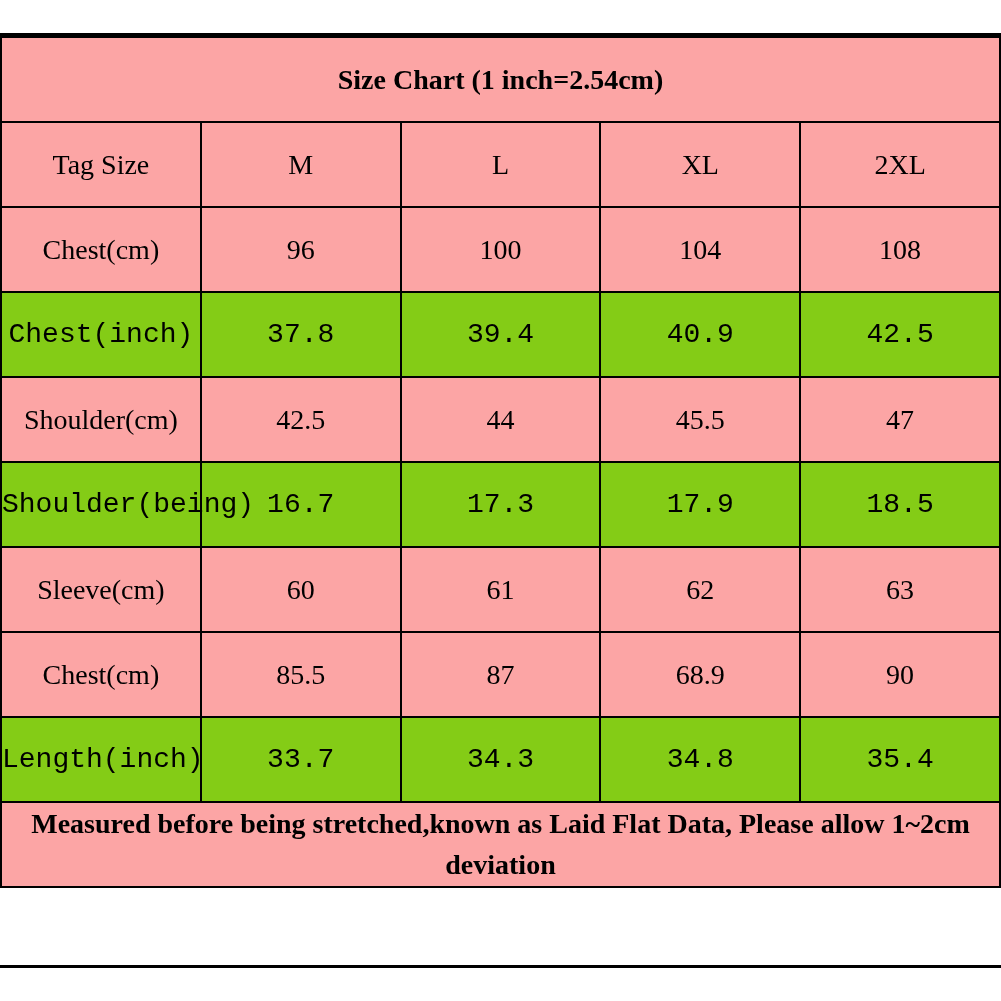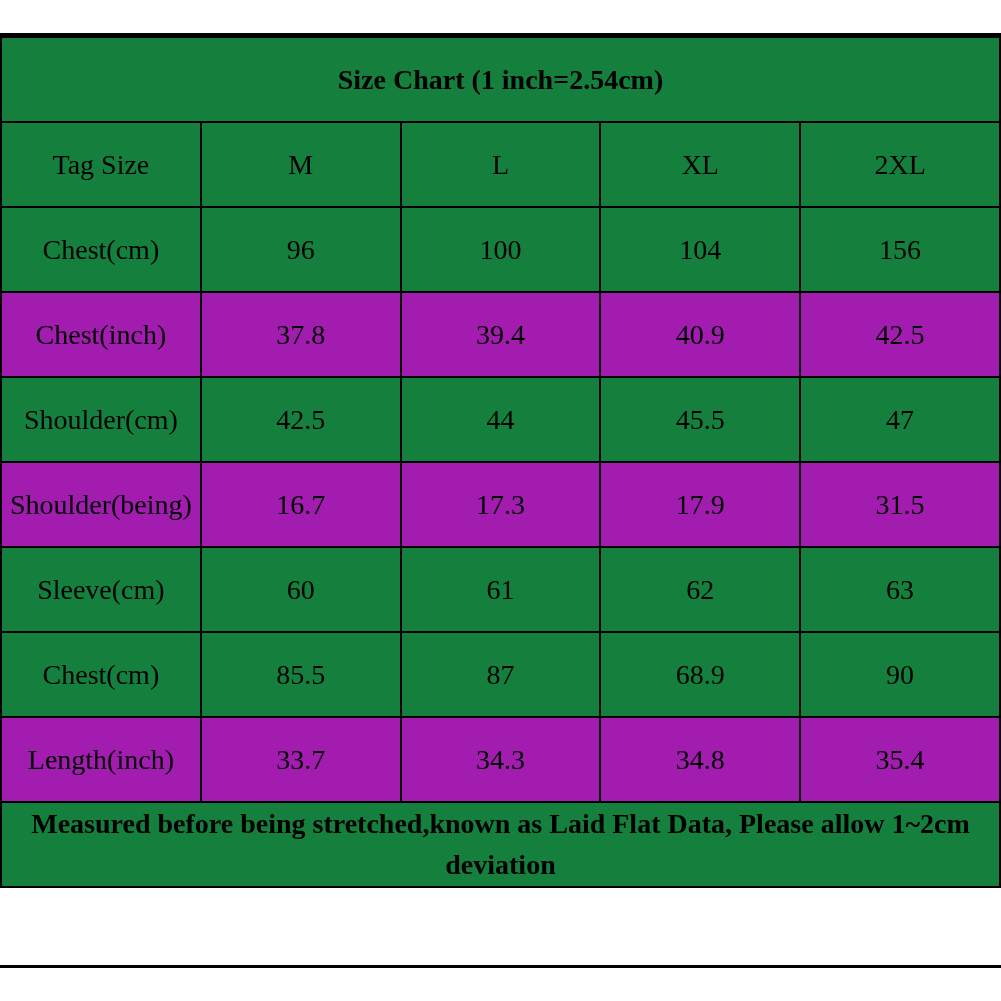--- a/index.html
+++ b/index.html
@@ -29,21 +29,21 @@
     table-layout: fixed;
   }
   table.size-chart td {
     border: 2px solid #000000;
     padding: 0;
     height: 83px;
     font-size: 28px;
     color: #000000;
     text-align: center;
     vertical-align: middle;
-    background: #15803d;
+    background: #fca5a5;
   }
   td.title-cell {
     background: #8c8681;
     font-weight: bold;
     font-size: 31px;
     height: 88px;
     border-left: none;
     border-right: none;
     border-top: none;
   }
@@ -54,21 +54,22 @@
   td.row-label {
     text-align: left;
     padding-left: 10px;
     font-size: 29px;
     border-left: none;
   }
   td.last-col {
     border-right: none;
   }
   tr.shaded td {
-    background: #a21caf;
+    background: #84cc16;
+    font-family: Liberation Mono, monospace;
   }
   td.footer-cell {
     background: #b3aeaa;
     font-weight: bold;
     font-size: 30px;
     height: 104px;
     line-height: 1.45;
     border-left: none;
     border-right: none;
     border-bottom: none;
@@ -91,21 +92,21 @@
         <td class="header-cell">L</td>
         <td class="header-cell">XL</td>
         <td class="header-cell last-col">2XL</td>
       </tr>
 
       <tr>
         <td class="row-label">Chest(cm)</td>
         <td>96</td>
         <td>100</td>
         <td>104</td>
-        <td class="last-col">156</td>
+        <td class="last-col">108</td>
       </tr>
 
       <tr class="shaded">
         <td class="row-label">Chest(inch)</td>
         <td>37.8</td>
         <td>39.4</td>
         <td>40.9</td>
         <td class="last-col">42.5</td>
       </tr>
 
@@ -115,21 +116,21 @@
         <td>44</td>
         <td>45.5</td>
         <td class="last-col">47</td>
       </tr>
 
       <tr class="shaded">
         <td class="row-label">Shoulder(being)</td>
         <td>16.7</td>
         <td>17.3</td>
         <td>17.9</td>
-        <td class="last-col">31.5</td>
+        <td class="last-col">18.5</td>
       </tr>
 
       <tr>
         <td class="row-label">Sleeve(cm)</td>
         <td>60</td>
         <td>61</td>
         <td>62</td>
         <td class="last-col">63</td>
       </tr>
 

